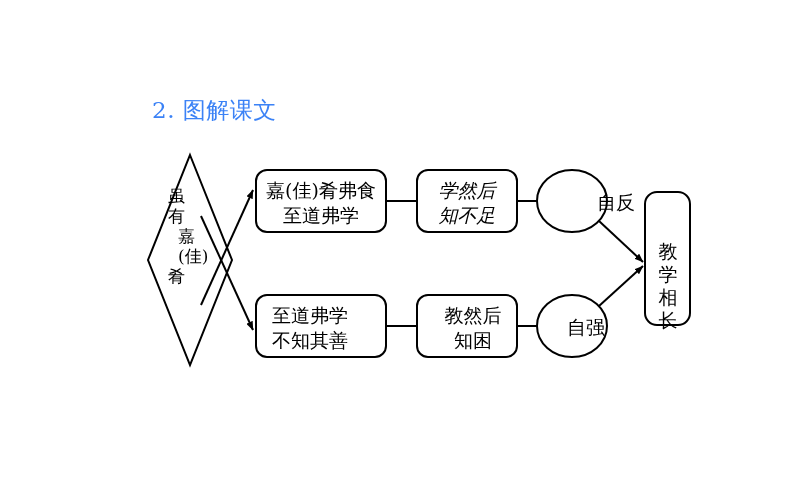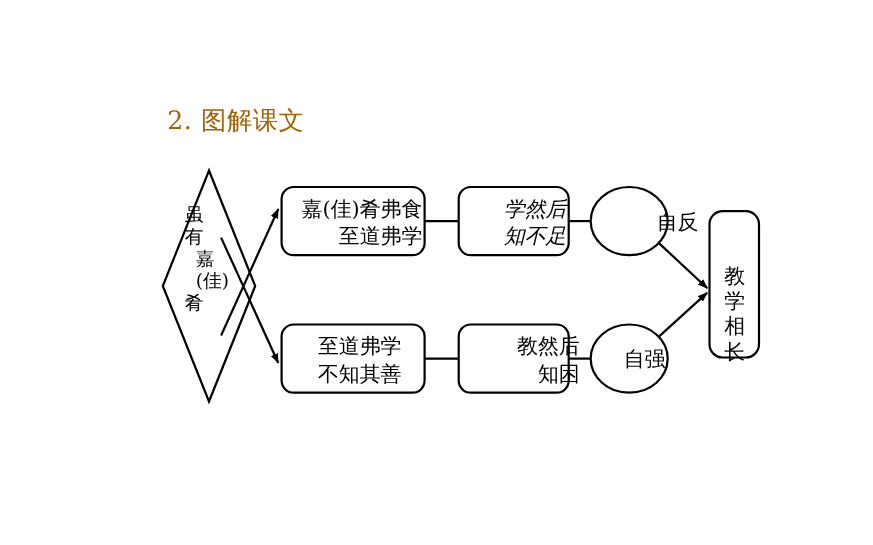--- a/index.html
+++ b/index.html
@@ -28,21 +28,21 @@
   
   .page-title {
     position: absolute;
     left: 152px;
     top: 95px;
     font-family: "DejaVu Serif", "Liberation Serif", serif;
     font-size: 23px;
     line-height: 30px;
     letter-spacing: 0.5px;
     white-space: nowrap;
-    color: #a16207;
+    color: #3b82f6;
   }
 
   
   .diagram-svg {
     position: absolute;
     left: 0;
     top: 0;
     width: 794px;
     height: 495px;
   }
@@ -72,21 +72,21 @@
   }
   .diamond-label .ch.indent {
     padding-left: 18px;
   }
 
   
   .rect-label {
     font-size: 19px;
     line-height: 25px;
   }
-  .rect-label .ln { display: block; text-align: right; }
+  .rect-label .ln { display: block; }
 
   .lbl-box-a { left: 258px; top: 178px; width: 126px; }
   .lbl-box-b { left: 419px; top: 178px; width: 96px; font-style: italic; }
   .lbl-box-c { left: 255px; top: 303px; width: 110px; }
   .lbl-box-d { left: 419px; top: 303px; width: 108px; }
 
   
   .circle-label {
     font-size: 19px;
     line-height: 22px;

